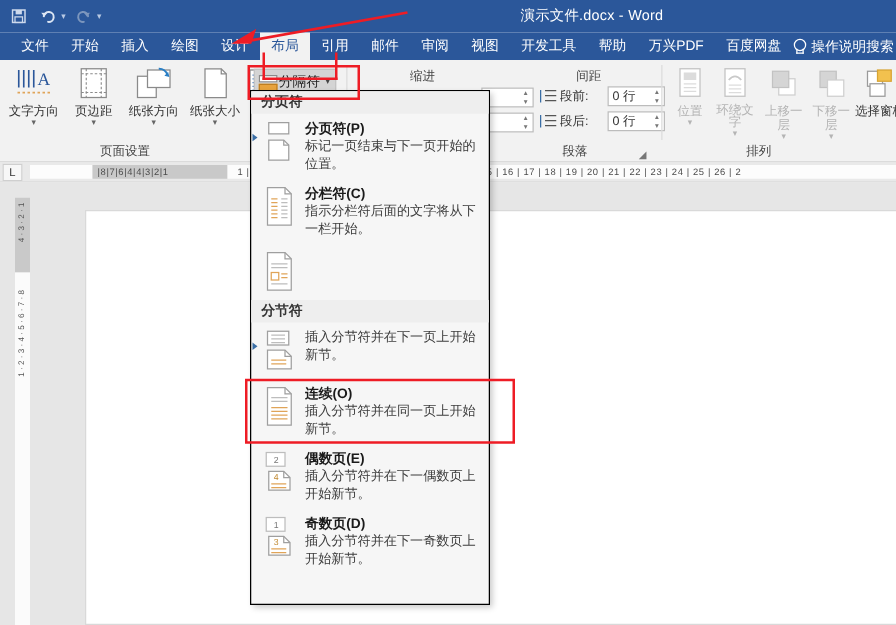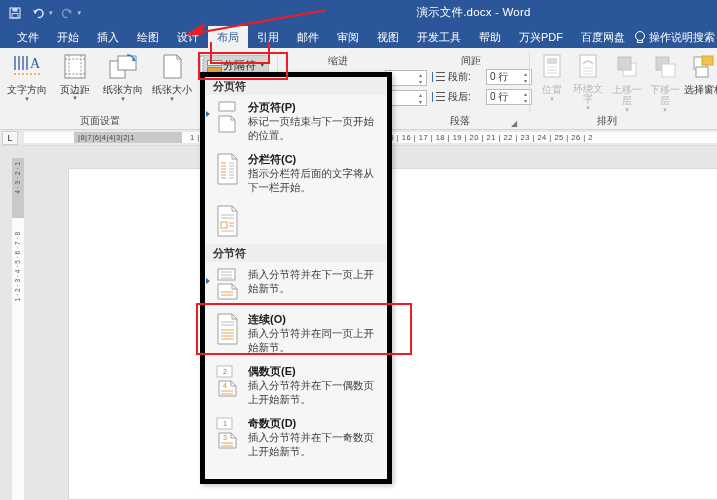--- a/index.html
+++ b/index.html
@@ -154,21 +154,21 @@
     position: absolute; left: 0; top: 146px; width: 717px; height: 354px; background: #e6e6e6;
   }
   .page {
     position: absolute; left: 68px; top: 22px; width: 649px; height: 332px;
     background: #ffffff; border: 1px solid #d9d9d9; border-right: none;
   }
 
   
   .menu {
     position: absolute; left: 200px; top: 72px; width: 192px; height: 412px;
-    background: #f6f6f6; border: 5px solid #000000;
+    background: #f6f6f6; border: 1px solid #000000;
     box-shadow: 2px 2px 5px rgba(0,0,0,.22);
   }
   .menu-head {
     height: 18px; line-height: 18px; padding-left: 8px;
     font-size: 11px; color: #333; font-weight: bold; background: #eeeeee;
   }
   .menu-item {
     display: flex; gap: 5px; padding: 5px 8px 5px 8px; cursor: default;
     position: relative;
   }

